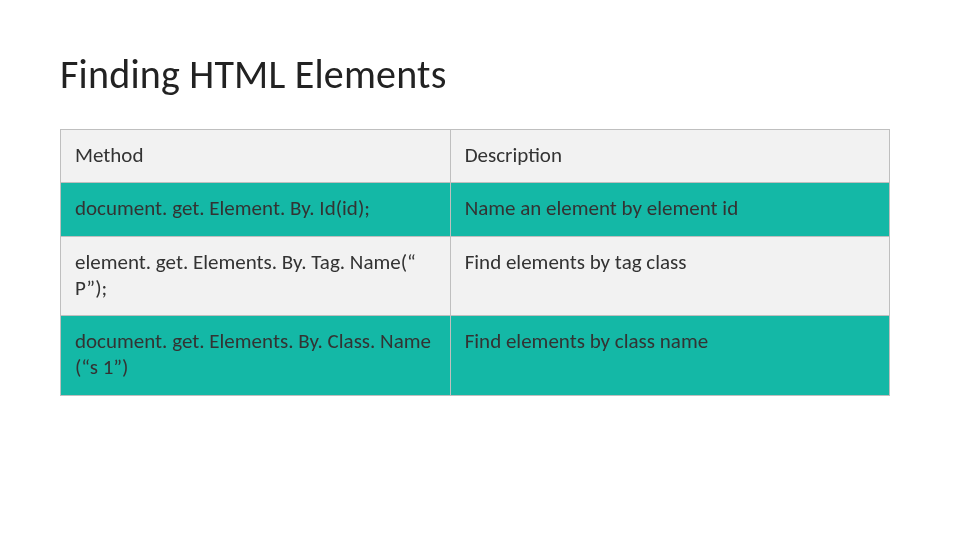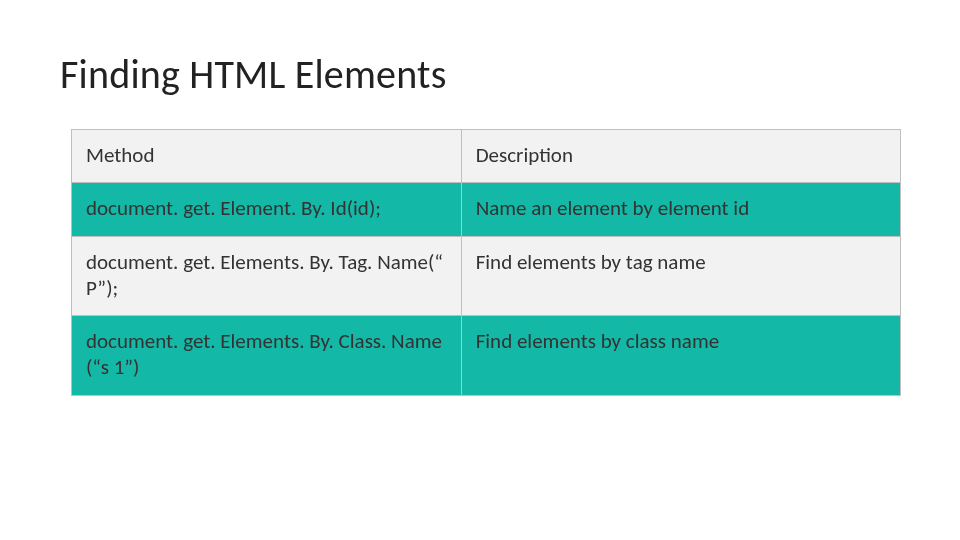--- a/index.html
+++ b/index.html
@@ -21,21 +21,20 @@
   .title {
     font-size: 40px;
     font-weight: 400;
     color: #222;
     margin: 0 0 30px 0;
     letter-spacing: 0.2px;
   }
   table {
     border-collapse: collapse;
     width: 830px;
-    margin-left: 11px;
   }
   td {
     border: 1px solid #bfbfbf;
     padding: 12px 14px 14px 14px;
     font-size: 21px;
     vertical-align: top;
     line-height: 1.25;
     color: #333;
   }
   col.method { width: 47%; }
@@ -58,22 +57,22 @@
     <tbody>
         <tr class="shaded">
       <td>Method</td>
       <td>Description</td>
     </tr>
     <tr class="plain">
       <td>document. get. Element. By. Id(id);</td>
       <td>Name an element by element id</td>
     </tr>
     <tr class="shaded">
-      <td>document. get. Elements. By. Tag. Name(“ P”);</td>
-      <td>Find elements by tag name</td>
+      <td>element. get. Elements. By. Tag. Name(“ P”);</td>
+      <td>Find elements by tag class</td>
     </tr>
     <tr class="plain">
       <td>document. get. Elements. By. Class. Name (“s 1”)</td>
       <td>Find elements by class name</td>
     </tr>
   </tbody>
     </table>
 
 </div>
 

